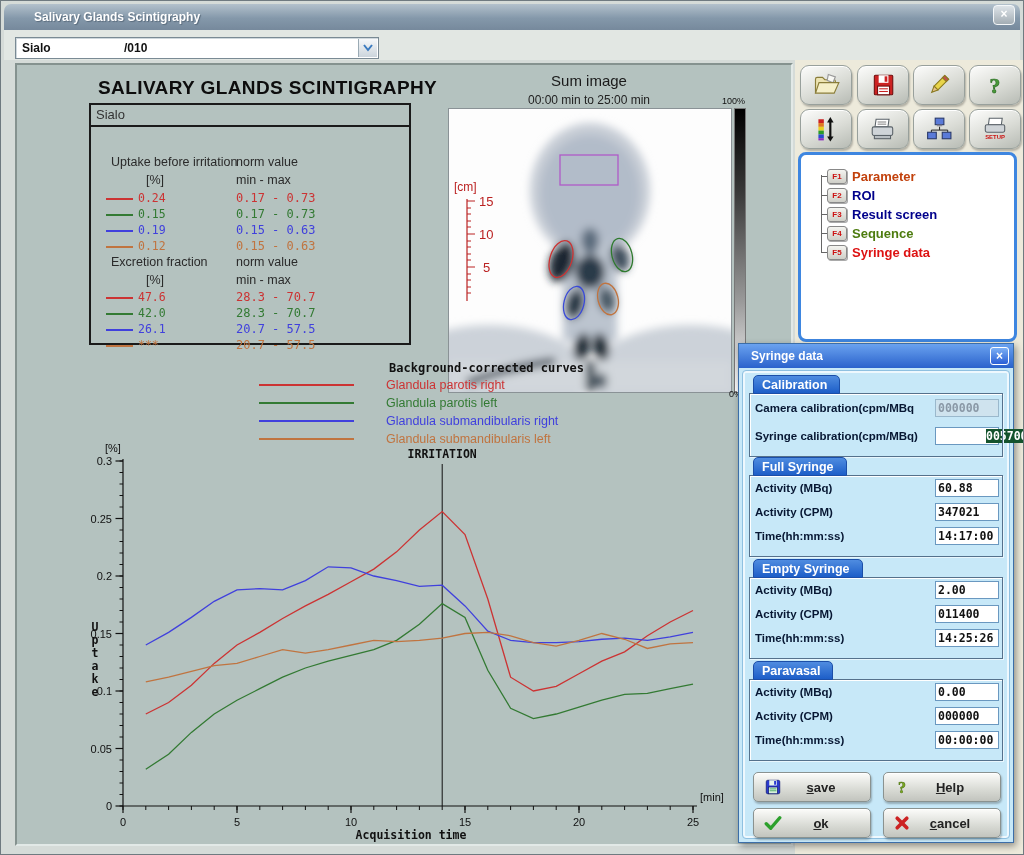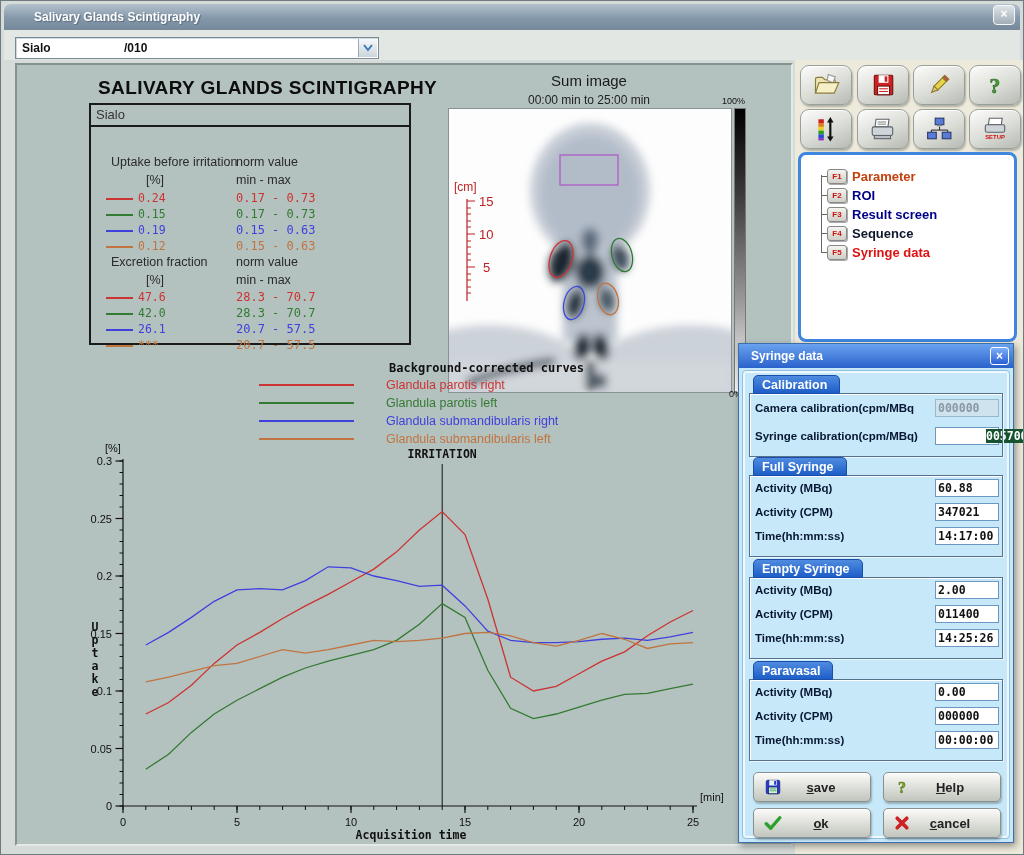--- a/index.html
+++ b/index.html
@@ -460,21 +460,21 @@
       <span class="mlab" style="color: rgb(0, 0, 139);">ROI</span>
     </div>
     <div class="menu-item" style="top:50px">
       <span class="stub"></span>
         <span class="fkey">F3</span>
       <span class="mlab" style="color: rgb(0, 0, 139);">Result screen</span>
     </div>
     <div class="menu-item" style="top:69px">
       <span class="stub"></span>
         <span class="fkey">F4</span>
-      <span class="mlab" style="color: #0f172a;">Sequence</span>
+      <span class="mlab" style="color: #4d7c0f;">Sequence</span>
     </div>
     <div class="menu-item" style="top:88px">
       <span class="stub"></span>
         <span class="fkey">F5</span>
       <span class="mlab" style="color: rgb(221, 17, 17);">Syringe data</span>
     </div>
   </div>
 
   <div class="dialog">
     <div class="dlg-title">

